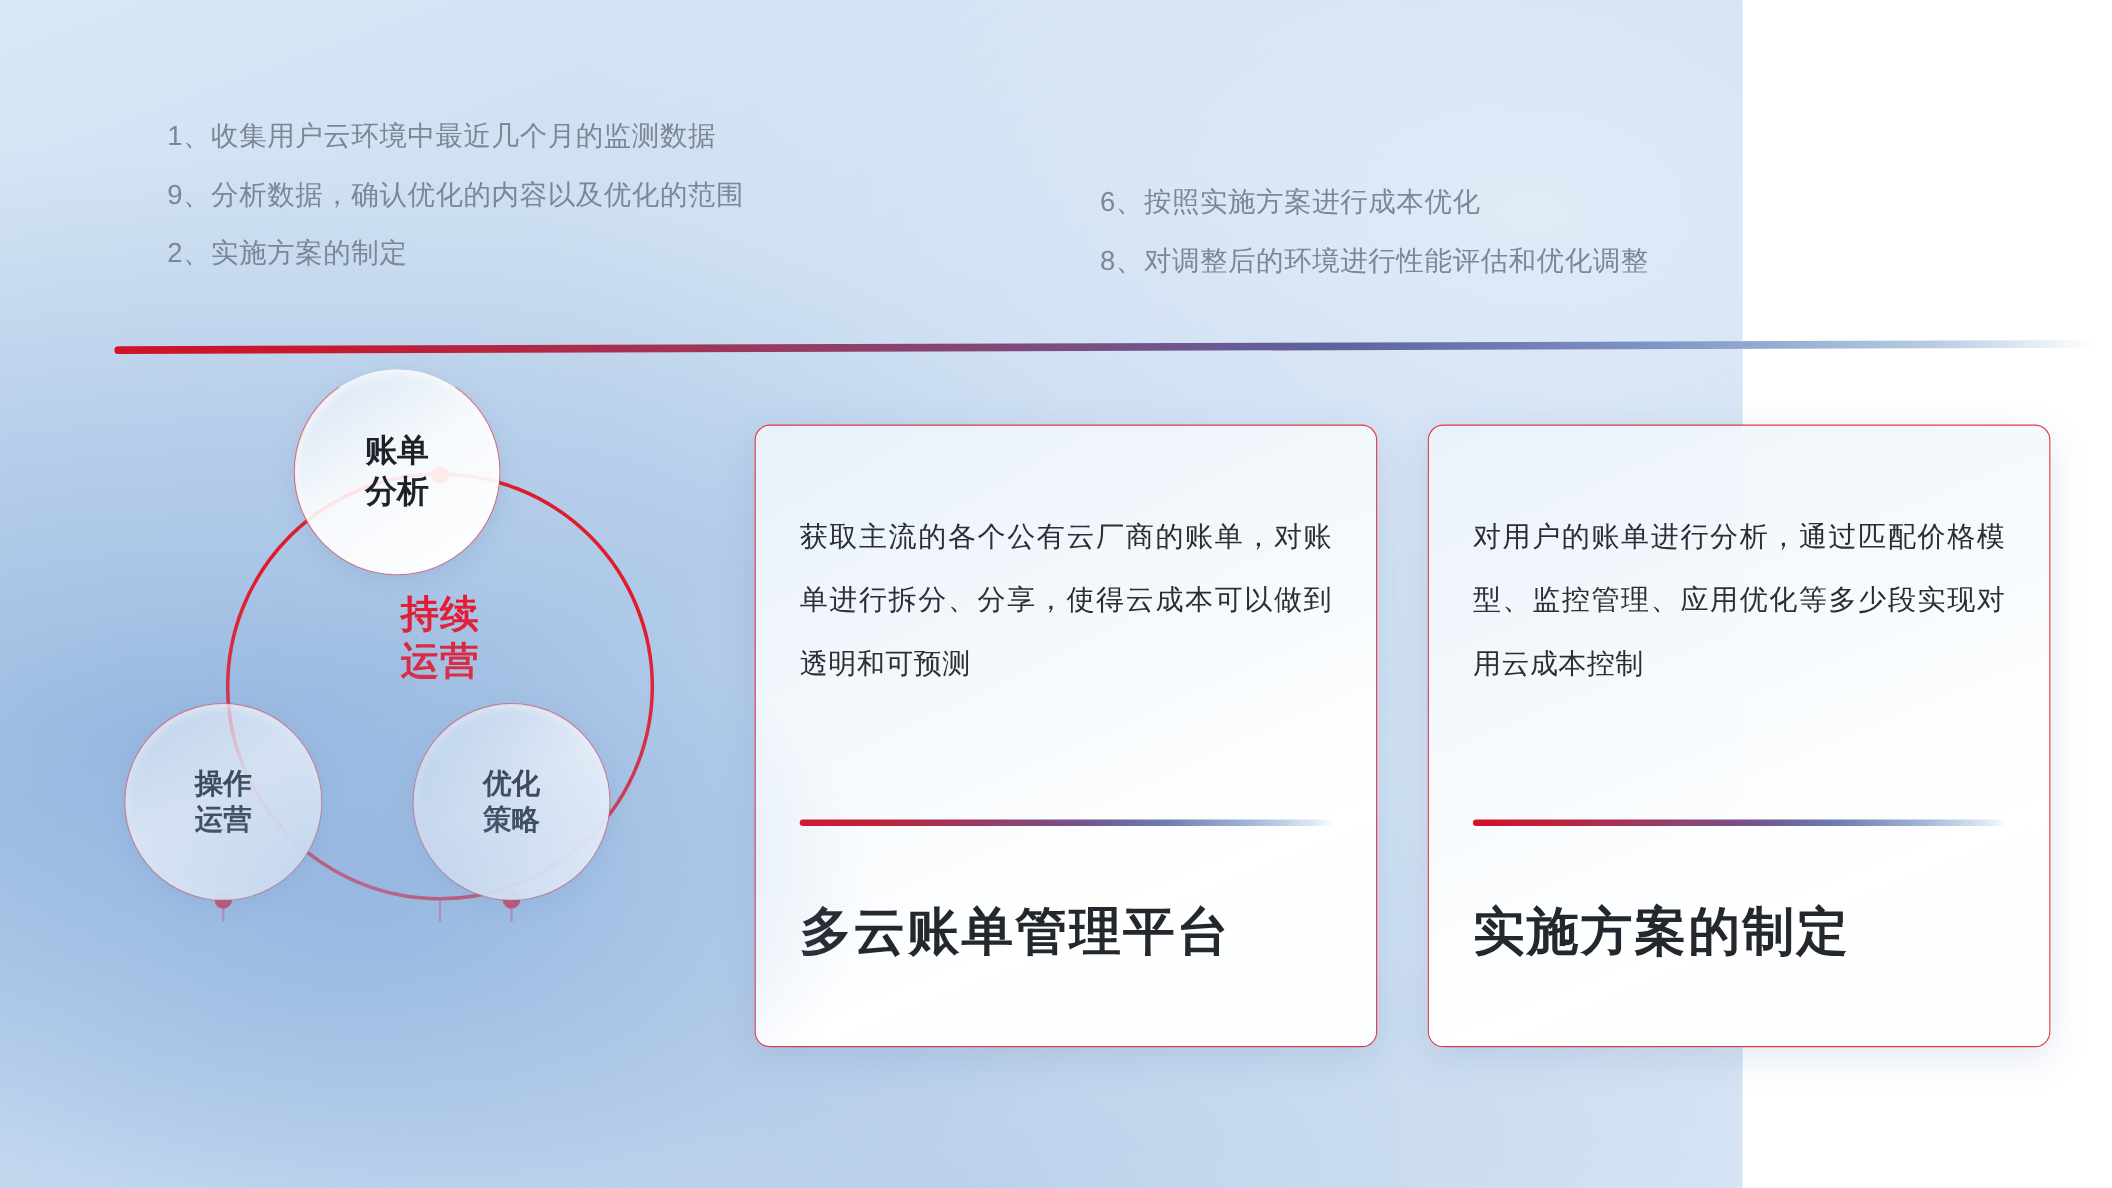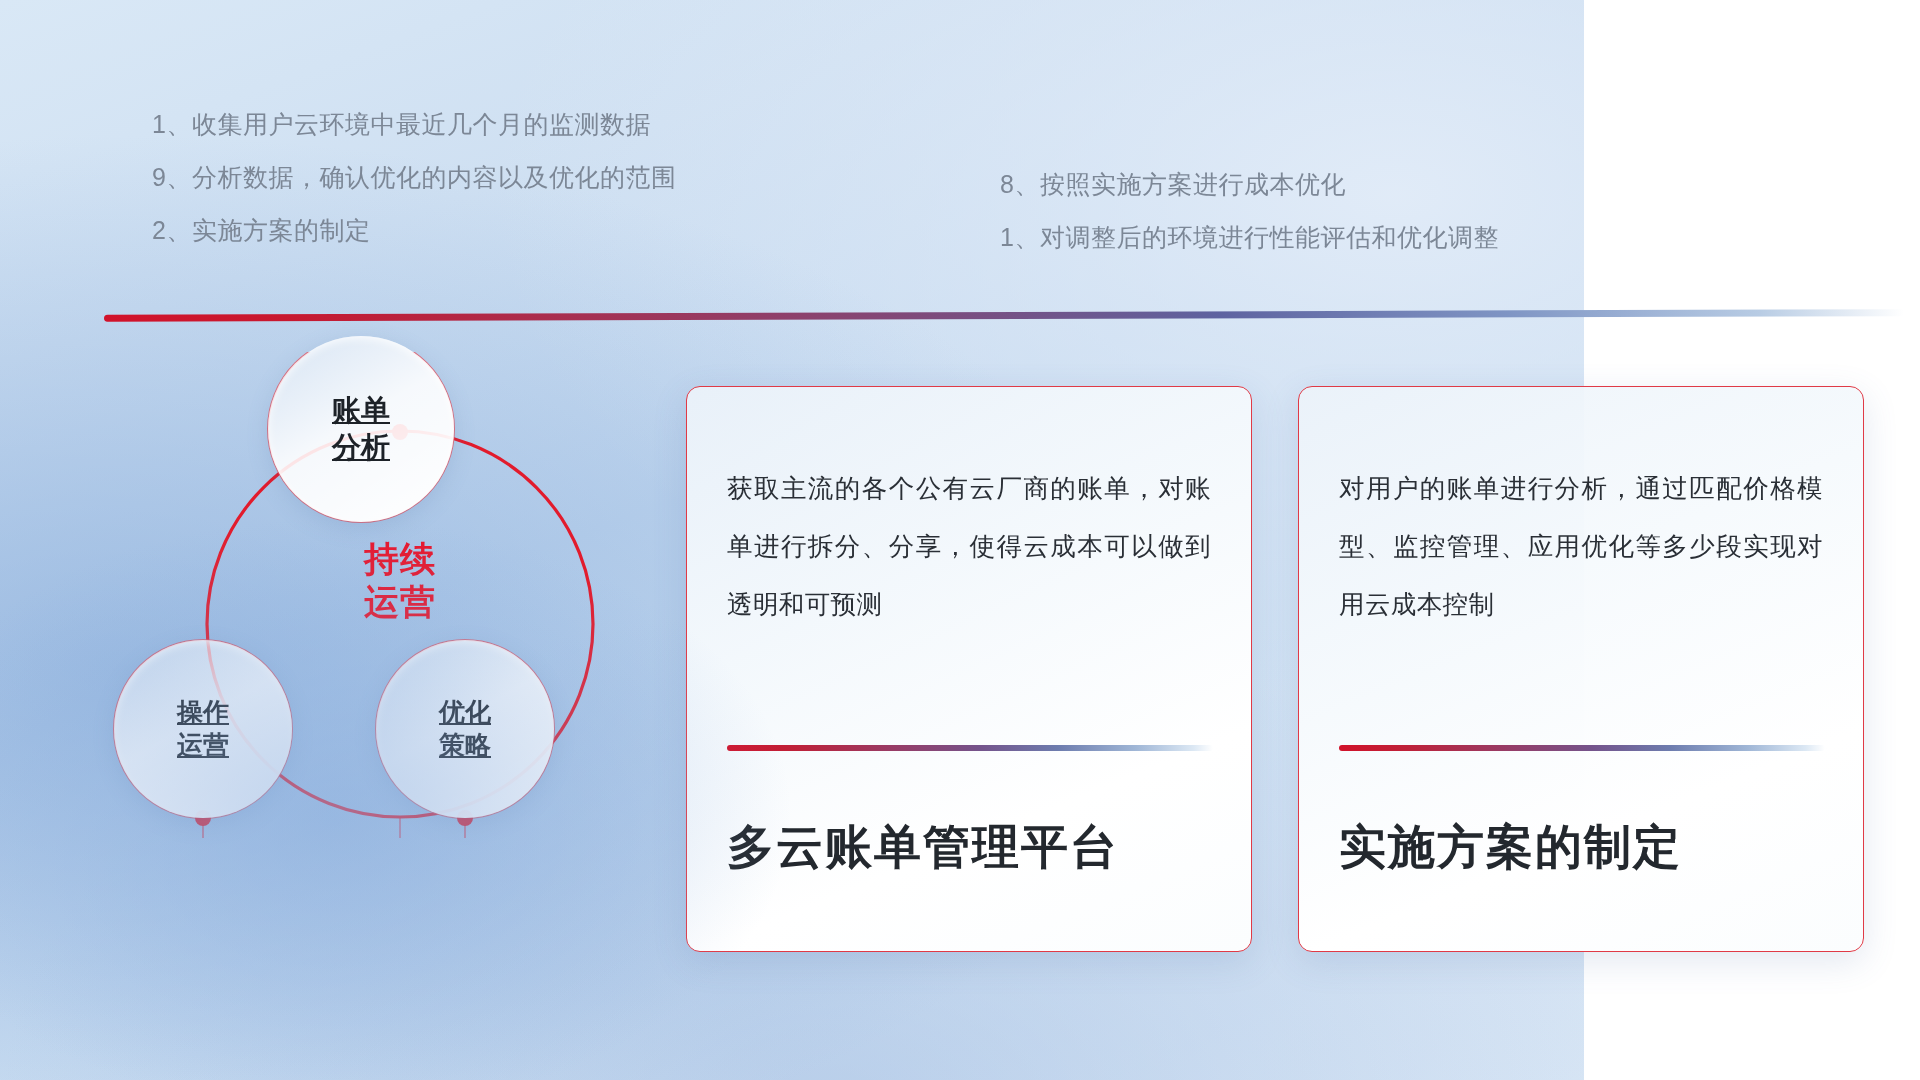--- a/index.html
+++ b/index.html
@@ -68,21 +68,20 @@
     position:absolute;
     border-radius:50%;
     display:flex; align-items:center; justify-content:center;
     color:#1d2228;
     font-weight:bold;
     background:
       linear-gradient(150deg, rgba(255,255,255,.40) 0%, rgba(255,255,255,.88) 46%, #ffffff 100%);
     box-shadow:
       0 6px 22px rgba(90,125,175,.20),
       inset 0 2px 10px rgba(255,255,255,.9);
-    text-decoration: underline;
   }
   .node-label{ line-height:1.26; }
 
   #node-top   { left:172px;  top:-16px;  width:186px; height:186px; font-size:29px; }
   #node-left  { left:18px;   top:288px;  width:178px; height:178px; font-size:26px; }
   #node-right { left:280px;  top:288px;  width:178px; height:178px; font-size:26px; }
 
   #center-label{
     position:absolute;
     left:214px; top:186px;
@@ -147,22 +146,22 @@
 
 <div id="stage">
 
   <div class="bullets" id="bullets-left">
     <span class="bullet-line">1、收集用户云环境中最近几个月的监测数据</span>
     <span class="bullet-line">9、分析数据，确认优化的内容以及优化的范围</span>
     <span class="bullet-line">2、实施方案的制定</span>
   </div>
 
   <div class="bullets" id="bullets-right">
-    <span class="bullet-line">8、按照实施方案进行成本优化</span>
-    <span class="bullet-line">1、对调整后的环境进行性能评估和优化调整</span>
+    <span class="bullet-line">6、按照实施方案进行成本优化</span>
+    <span class="bullet-line">8、对调整后的环境进行性能评估和优化调整</span>
   </div>
 
   <div id="top-rule"></div>
 
   <div id="diagram">
 
     <svg viewBox="0 0 560 620" preserveAspectRatio="none">
 
       <circle cx="304" cy="272" r="193" fill="none" stroke="#e21b2c" stroke-width="3.2"></circle>
 

